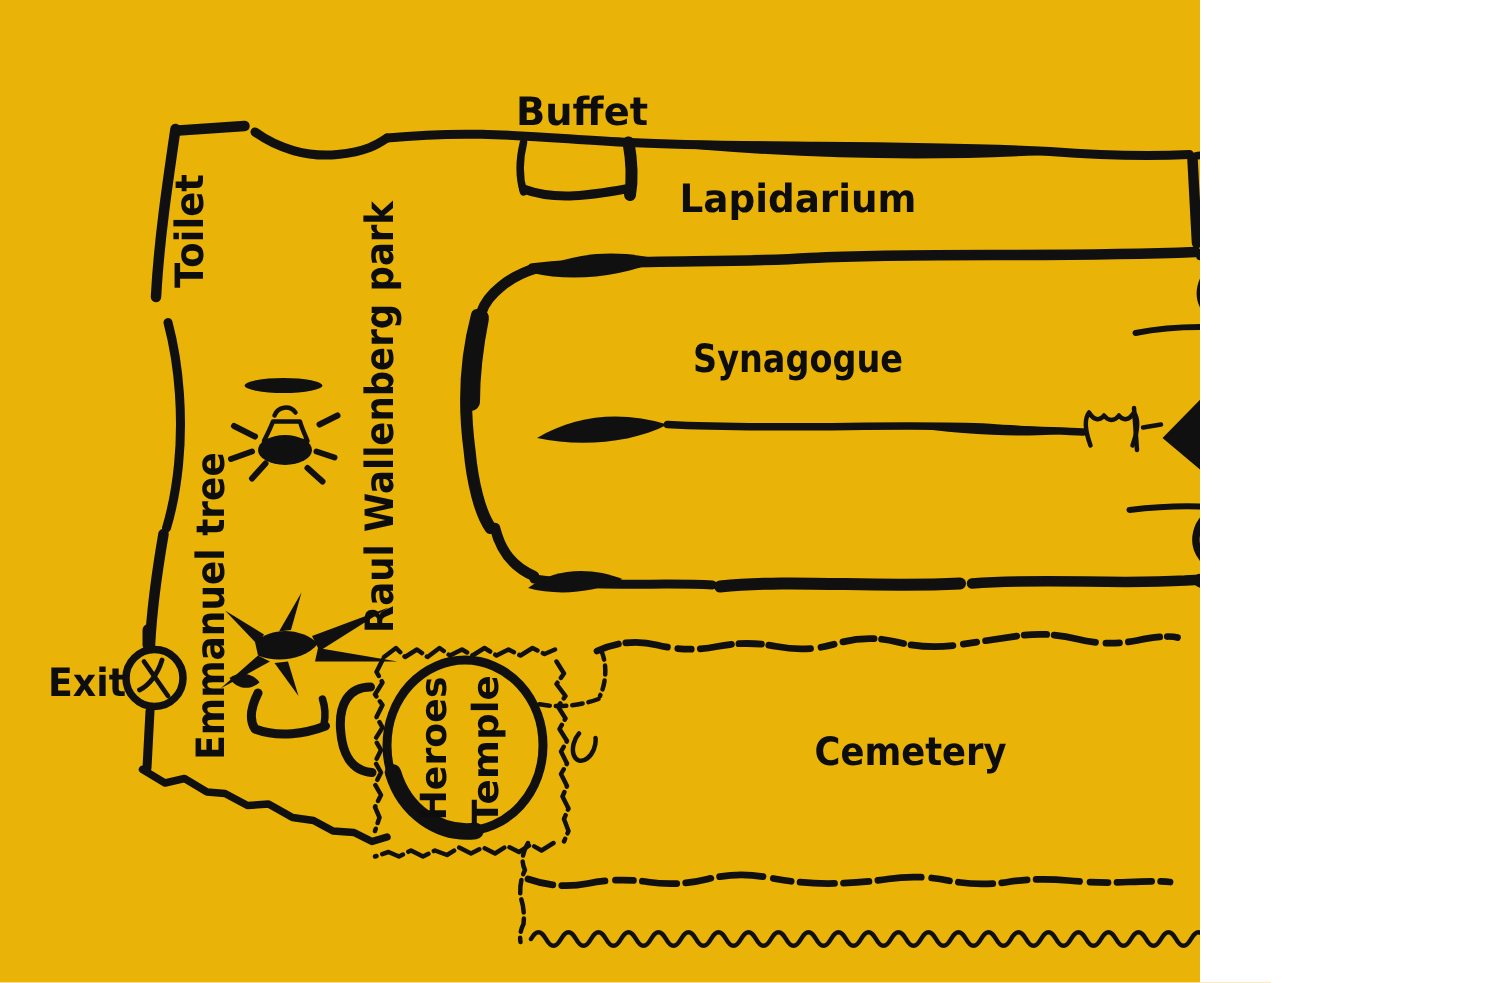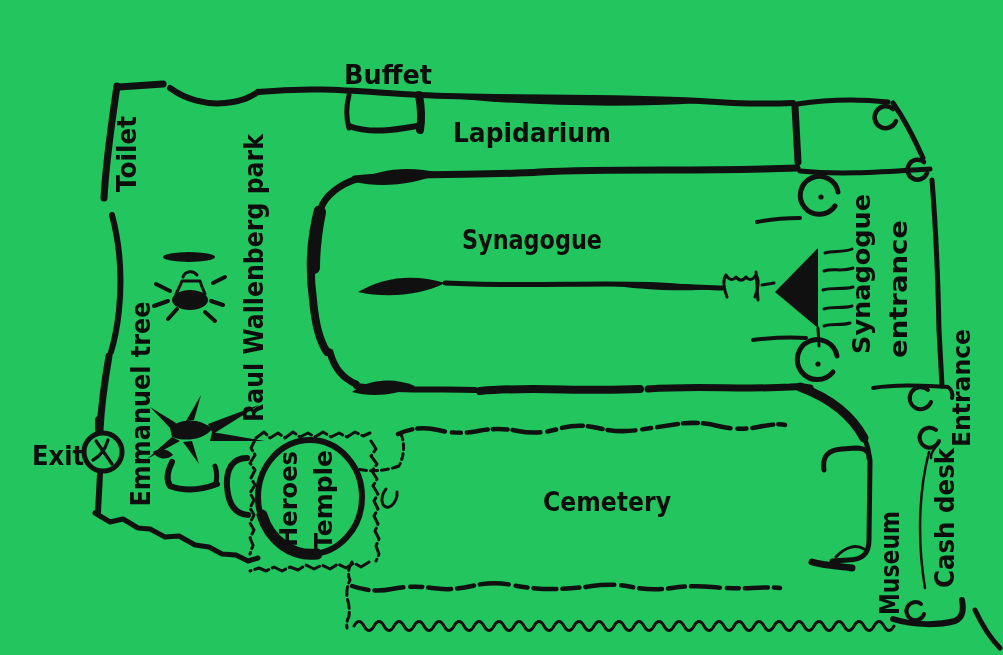--- a/index.html
+++ b/index.html
@@ -1,16 +1,16 @@
 <!DOCTYPE html>
 <html><head>
 <meta charset="utf-8">
 <style>
   html,body{margin:0;padding:0;background:#ffffff;}
-  .stage{position:relative;width:1003px;height:655px;background:#22c55e;overflow:hidden;
+  .stage{position:relative;width:800px;height:655px;background:#eab308;overflow:hidden;
          font-family:"DejaVu Sans", sans-serif;}
   svg{display:block}
   .ink{fill:none;stroke:#101010;stroke-linecap:round;stroke-linejoin:round;}
   .blk{fill:#101010;stroke:none;}
   text{fill:#0d0d0d;font-weight:bold;font-family:"DejaVu Sans", sans-serif;}
 </style>
 </head>
 <body>
 
 <div class="stage">

